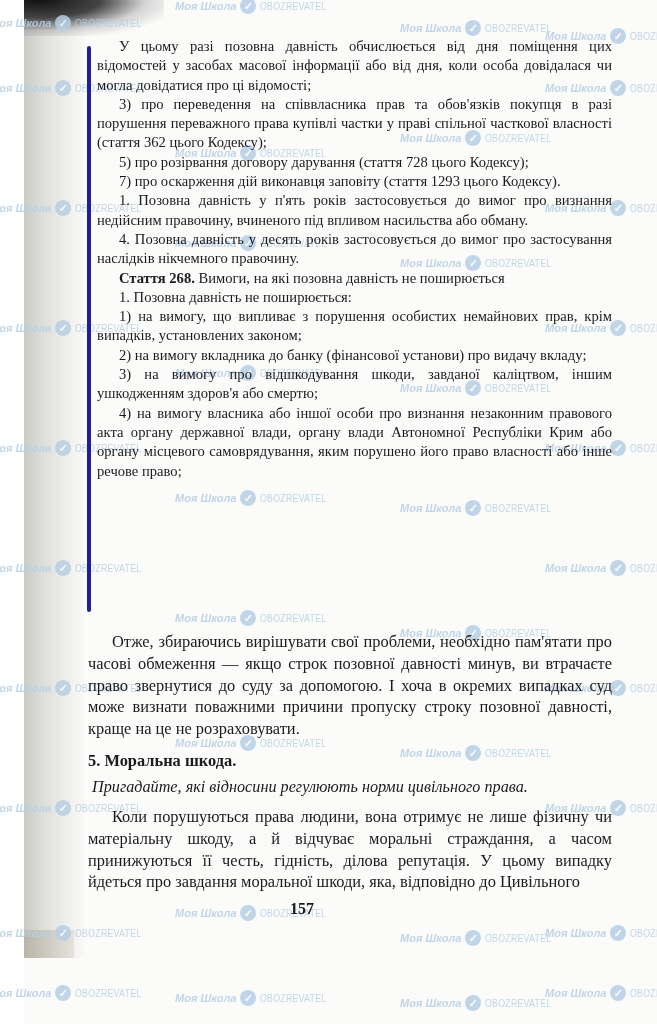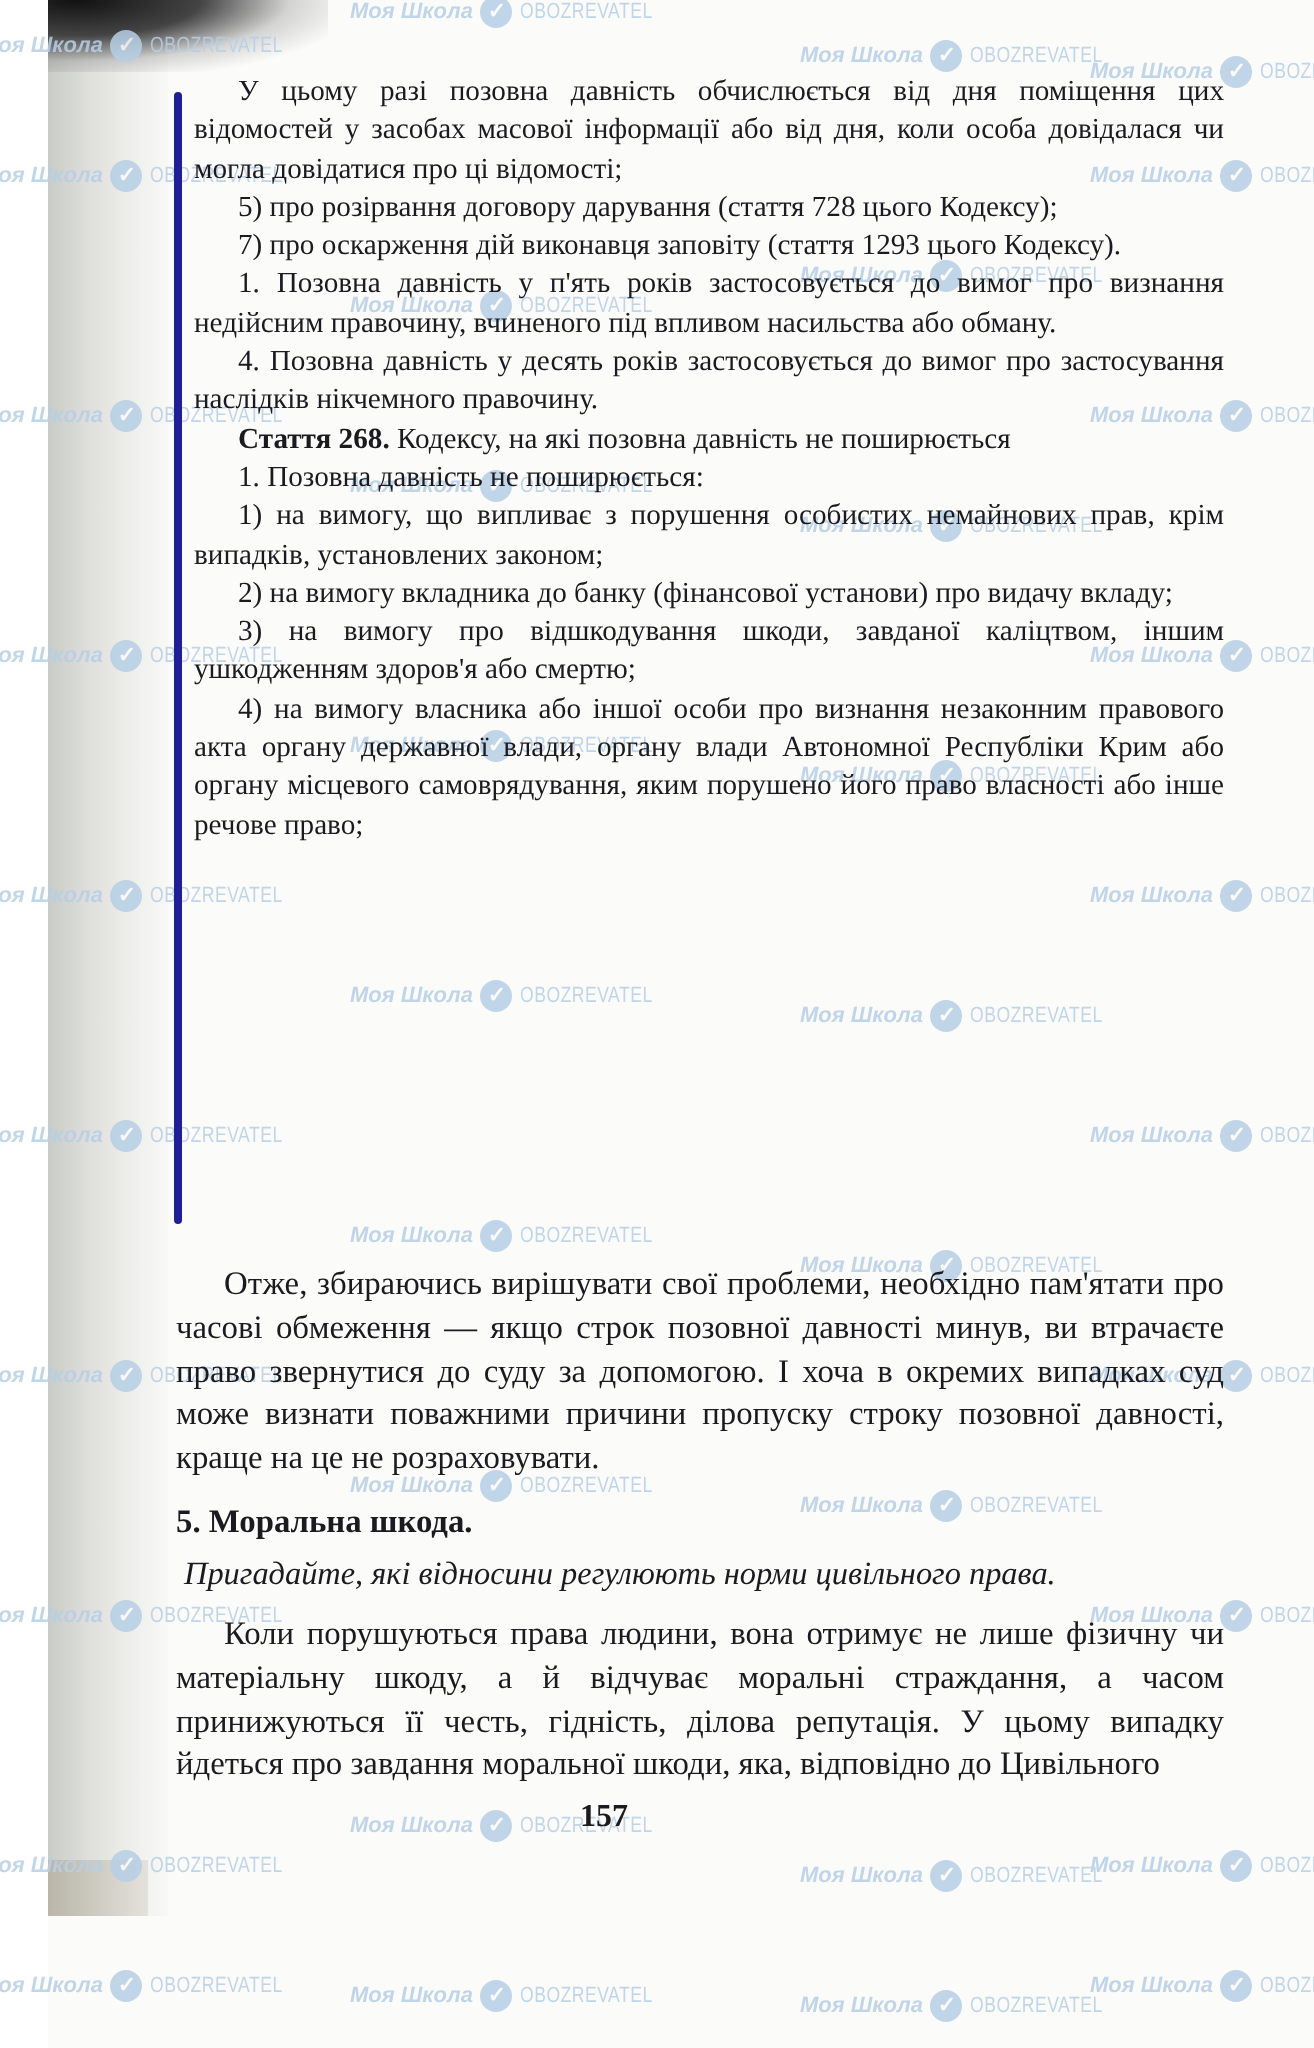--- a/index.html
+++ b/index.html
@@ -262,25 +262,26 @@
       <span class="ms">Моя Школа</span>
       <span class="logo">✓</span>
       <span class="ob">OBOZREVATEL</span>
     </div>
   </div>
 
 <div class="blue-bar"></div>
 
 <div class="quote">
   <p>У цьому разі позовна давність обчислюється від дня поміщення цих відомостей у засобах масової інформації або від дня, коли особа довідалася чи могла довідатися про ці відомості;</p>
+  <p>3) про переведення на співвласника прав та обов'язків покупця в разі порушення переважного права купівлі частки у праві спільної часткової власності (стаття 362 цього Кодексу);</p>
   <p>5) про розірвання договору дарування (стаття 728 цього Кодексу);</p>
   <p>7) про оскарження дій виконавця заповіту (стаття 1293 цього Кодексу).</p>
   <p>1. Позовна давність у п'ять років застосовується до вимог про визнання недійсним правочину, вчиненого під впливом насильства або обману.</p>
   <p>4. Позовна давність у десять років застосовується до вимог про застосування наслідків нікчемного правочину.</p>
-  <p><b>Стаття 268.</b> <span>Кодексу, на які позовна давність не поширюється</span></p>
+  <p><b>Стаття 268.</b> <span>Вимоги, на які позовна давність не поширюється</span></p>
   <p>1. Позовна давність не поширюється:</p>
   <p>1) на вимогу, що випливає з порушення особистих немайнових прав, крім випадків, установлених законом;</p>
   <p>2) на вимогу вкладника до банку (фінансової установи) про видачу вкладу;</p>
   <p>3) на вимогу про відшкодування шкоди, завданої каліцтвом, іншим ушкодженням здоров'я або смертю;</p>
   <p>4) на вимогу власника або іншої особи про визнання незаконним правового акта органу державної влади, органу влади Автономної Республіки Крим або органу місцевого самоврядування, яким порушено його право власності або інше речове право;</p>
 </div>
 
 <div class="body-text para1">
   <p>Отже, збираючись вирішувати свої проблеми, необхідно пам'ятати про часові обмеження — якщо строк позовної давності минув, ви втрачаєте право звернутися до суду за допомогою. І хоча в окремих випадках суд може визнати поважними причини пропуску строку позовної давності, краще на це не розраховувати.</p>
 </div>

